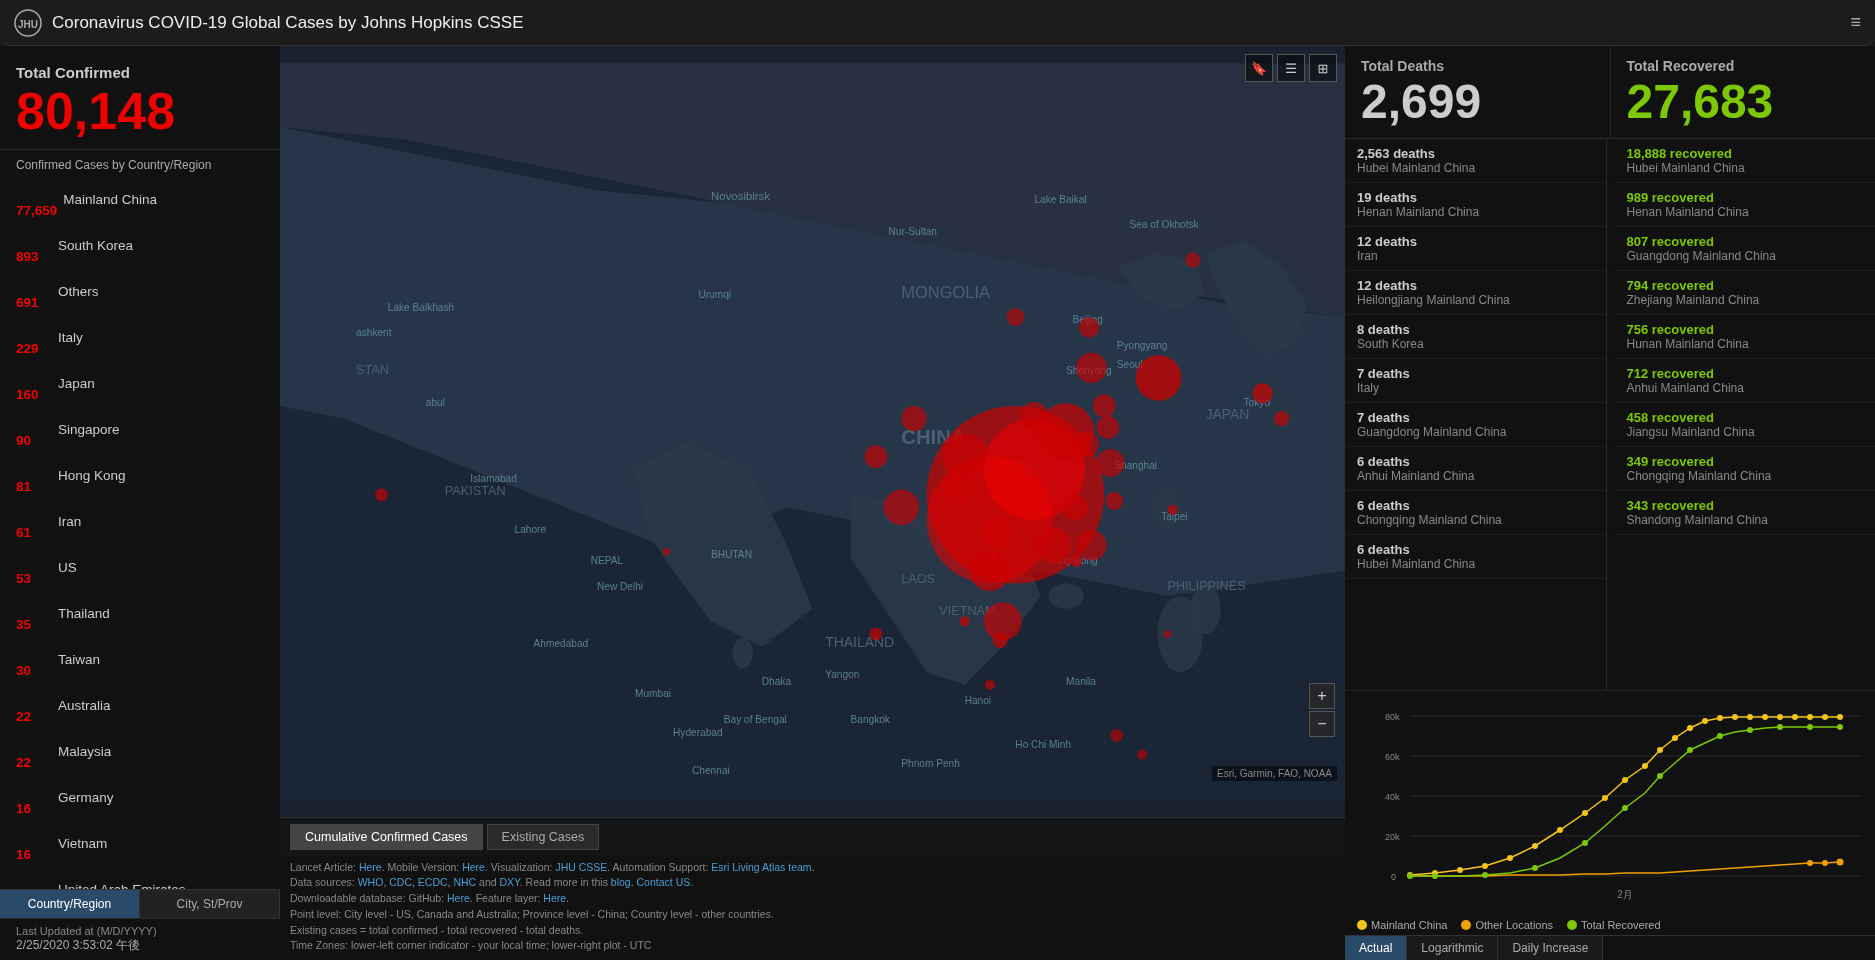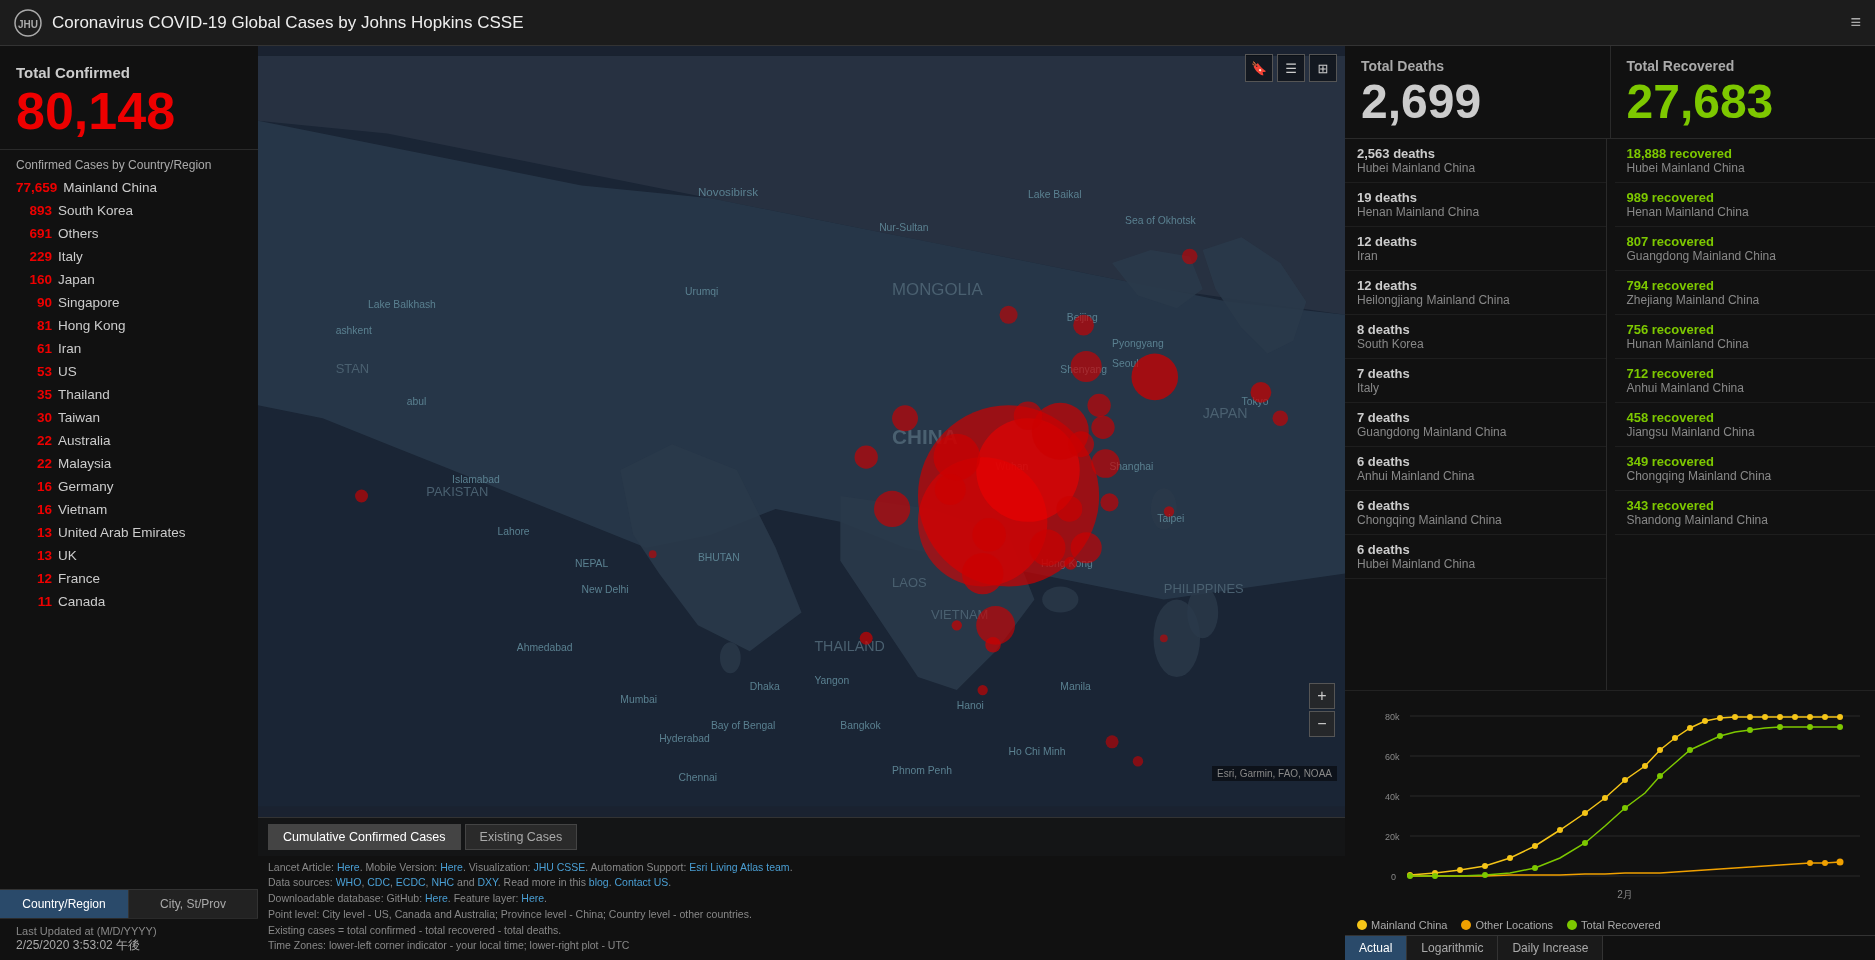--- a/index.html
+++ b/index.html
@@ -17,20 +17,21 @@
     
     .header {
       background: #1c1c1c;
       border-bottom: 1px solid #333;
       padding: 8px 14px;
       display: flex;
       align-items: center;
       justify-content: space-between;
       height: 46px;
       flex-shrink: 0;
+      border-radius: 11px;
     }
     .header-left {
       display: flex;
       align-items: center;
       gap: 10px;
     }
     .header-logo {
       width: 28px;
       height: 28px;
     }
@@ -47,21 +48,21 @@
 
     
     .main-row {
       display: flex;
       flex: 1;
       overflow: hidden;
     }
 
     
     .left-panel {
-      width: 258px;
+      width: 280px;
       background: #111;
       display: flex;
       flex-direction: column;
       flex-shrink: 0;
       overflow: hidden;
     }
     .total-confirmed-box {
       padding: 18px 16px 12px 16px;
       border-bottom: 1px solid #2a2a2a;
     }
@@ -94,21 +95,22 @@
       display: flex;
       align-items: center;
       padding: 4px 16px;
       font-size: 13.5px;
       gap: 6px;
     }
     .country-count {
       color: #e00;
       font-weight: 700;
       min-width: 36px;
-      text-align: right;
+      text-align: left;
+      margin-top: 23px;
     }
     .country-name {
       color: #ccc;
     }
     .tab-row {
       display: flex;
       border-top: 1px solid #333;
       background: #181818;
       flex-shrink: 0;
     }

